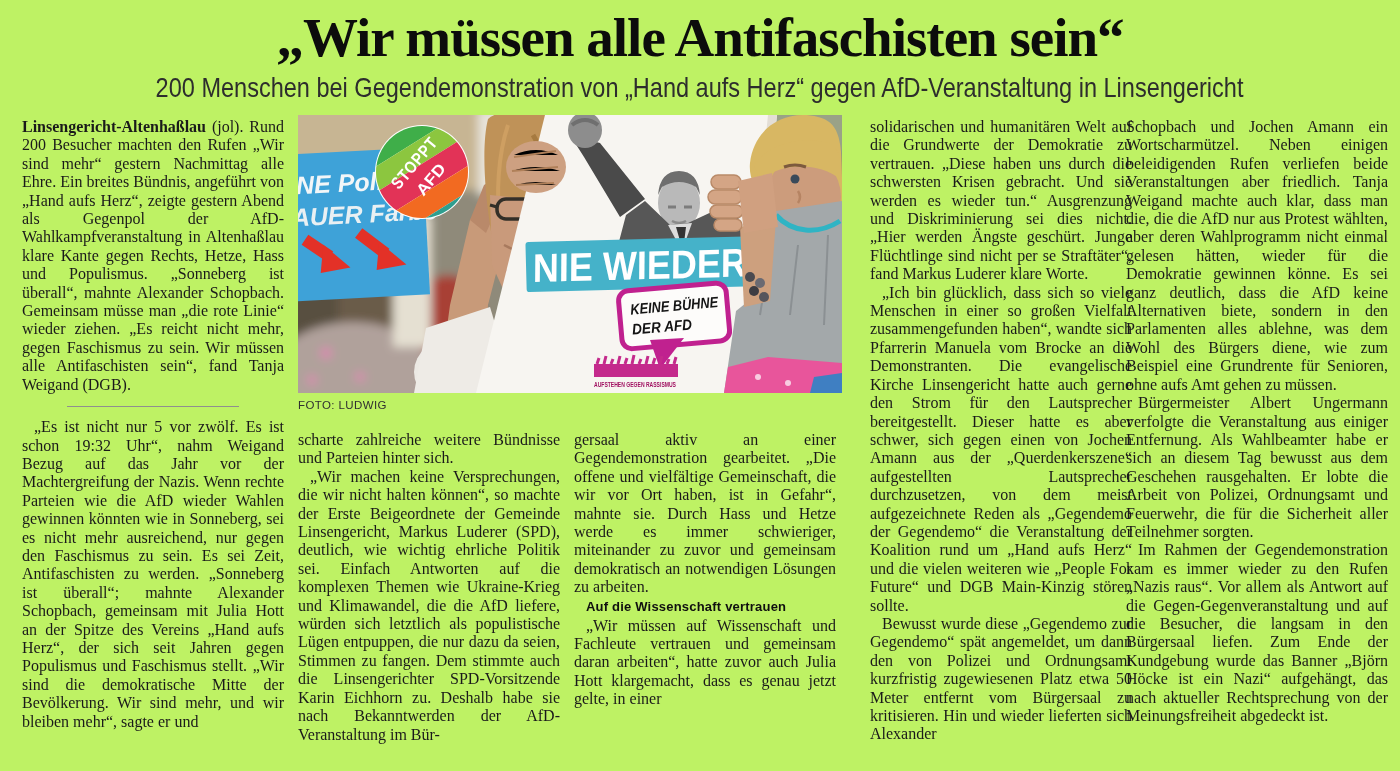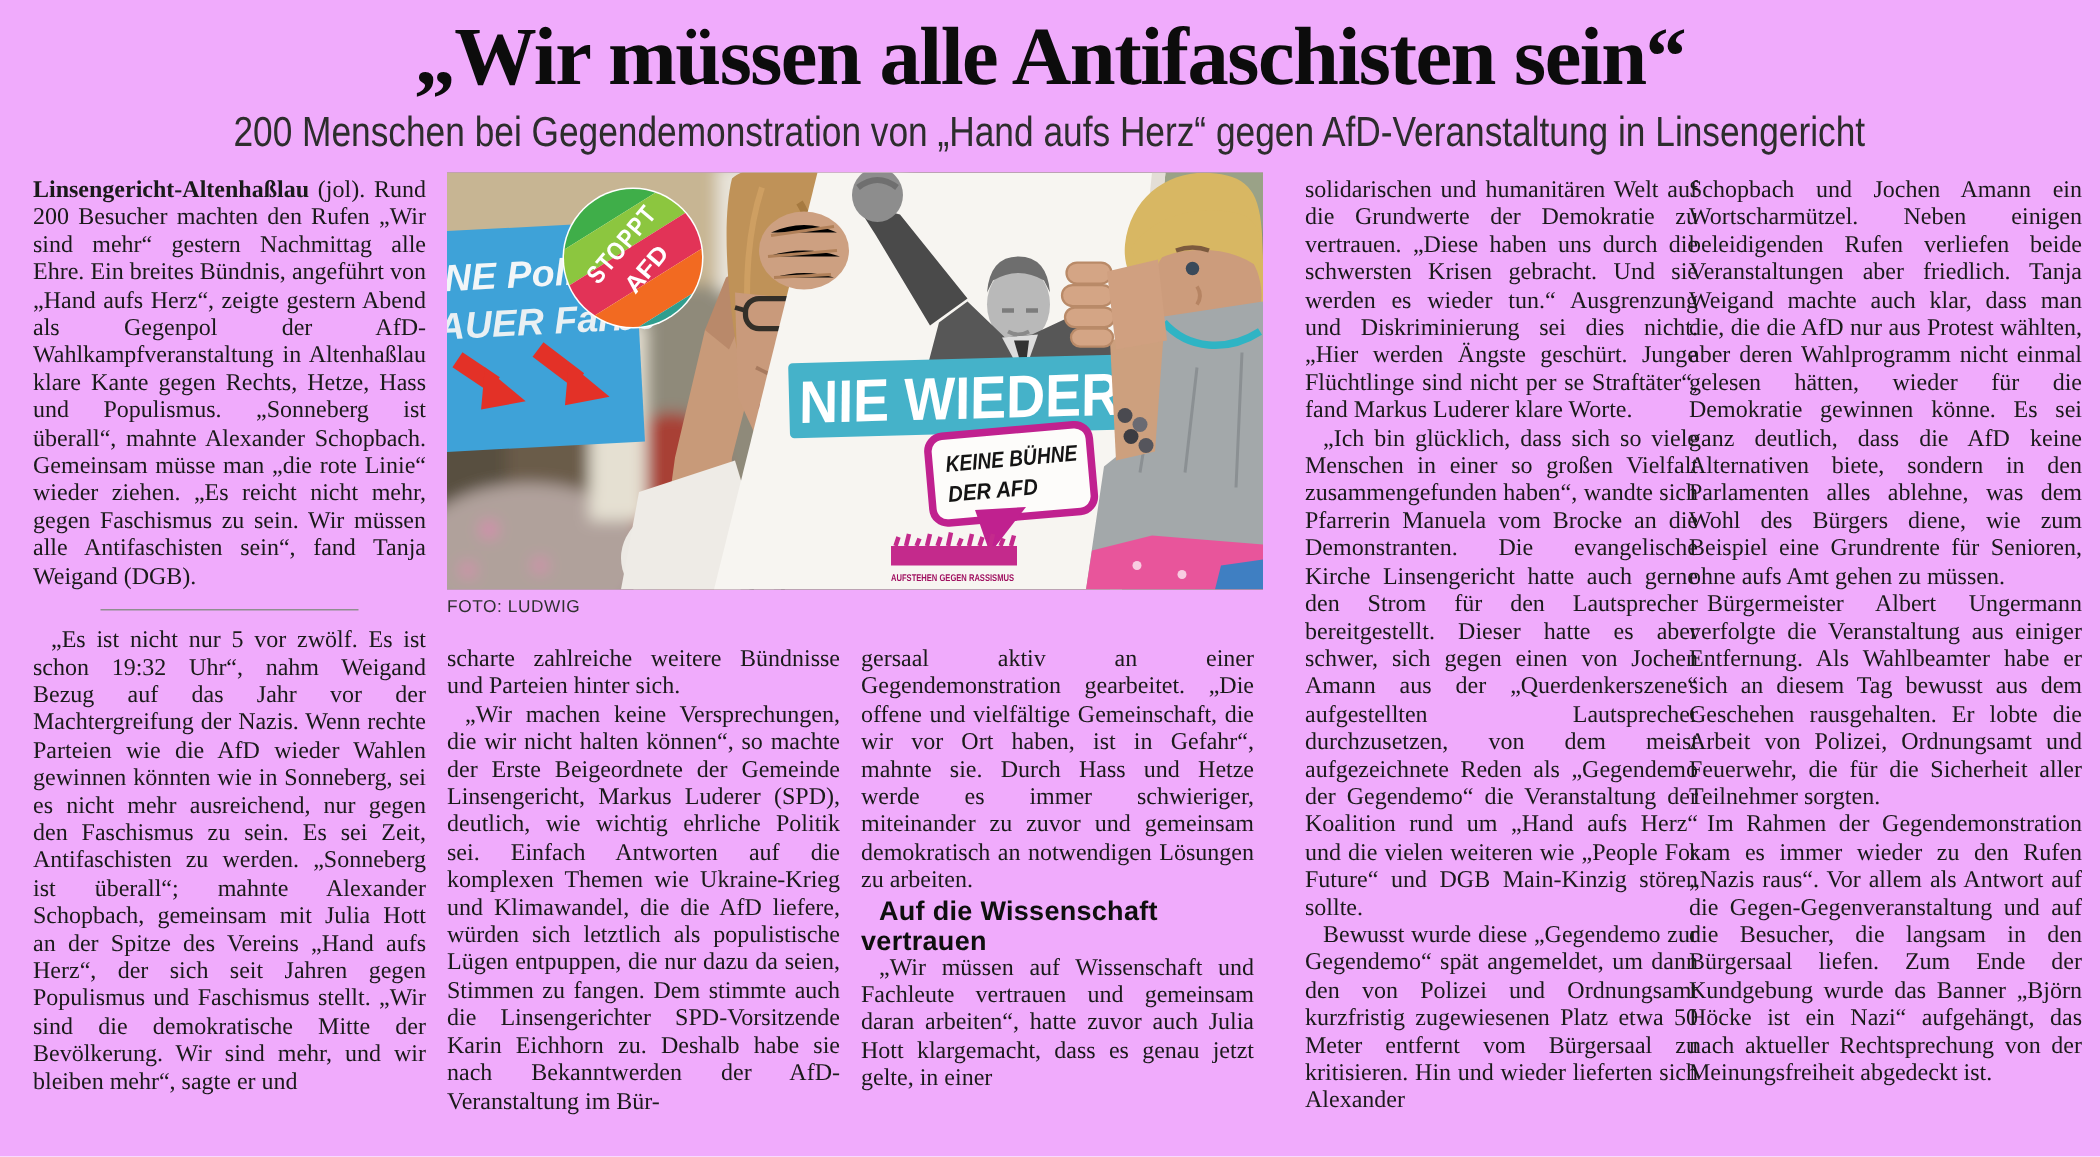--- a/index.html
+++ b/index.html
@@ -1,18 +1,18 @@
 <!DOCTYPE html>
 <html lang="de"><head>
 <meta charset="utf-8">
 <style>
   html,body { margin:0; padding:0; background:#ffffff; }
   body { width:1400px; height:771px; position:relative; overflow:hidden;
          font-family:"Liberation Serif", serif; color:#1a1a1a; }
-  .page { position:absolute; inset:0; background:#f0abfc; }
+  .page { position:absolute; inset:0; background:#bef264; }
 
   .headline { position:absolute; top:6px; left:0; width:1400px; margin:0;
               text-align:center; font-family:"Liberation Serif", serif;
               font-weight:700; font-size:55px; letter-spacing:-1px; color:#0c0c0c; }
   .subheadline { position:absolute; top:72px; left:0; width:1400px; margin:0;
                  text-align:center; font-family:"Liberation Sans", sans-serif;
                  font-weight:400; font-size:28px; color:#2d2d2d; }
   .subheadline > span { display:inline-block; transform:scaleX(0.84);
                         transform-origin:center; white-space:nowrap; }
 
@@ -23,21 +23,21 @@
   .col p.noindent { text-indent:0; }
   #col1 { left:22px; }
   #col2 { left:298px; top:431px; height:334px; }
   #col3 { left:574px; top:431px; height:334px; }
   #col4 { left:850px;margin-left:20px; }
   #col5 { left:1126px; }
   .lead { font-weight:700; }
   .divider { border:none; border-top:1.5px solid #8f8f8f; width:172px;
              margin:12px auto 11px auto; }
   .subhead { font-family:"Liberation Sans", sans-serif; font-weight:700;
-             font-size:18px; line-height:20px; margin:17px 0 15px 0;
+             font-size:13px; line-height:20px; margin:17px 0 15px 0;
              text-indent:0; text-align:left; color:#0f0f0f; letter-spacing:0.2px; }
 
   .photo { position:absolute; left:298px; top:115px; width:544px; height:278px;
            margin:0; overflow:hidden; background:#8f8a7a; }
   .caption-row { position:absolute; left:298px; top:399px; width:544px;
                  display:flex; justify-content:space-between; align-items:baseline;
                  font-family:"Liberation Sans", sans-serif; }
   .caption { font-size:15.5px; color:#1f1f1f; }
   .credit  { font-size:11.5px; letter-spacing:0.4px; color:#303030; }
 

